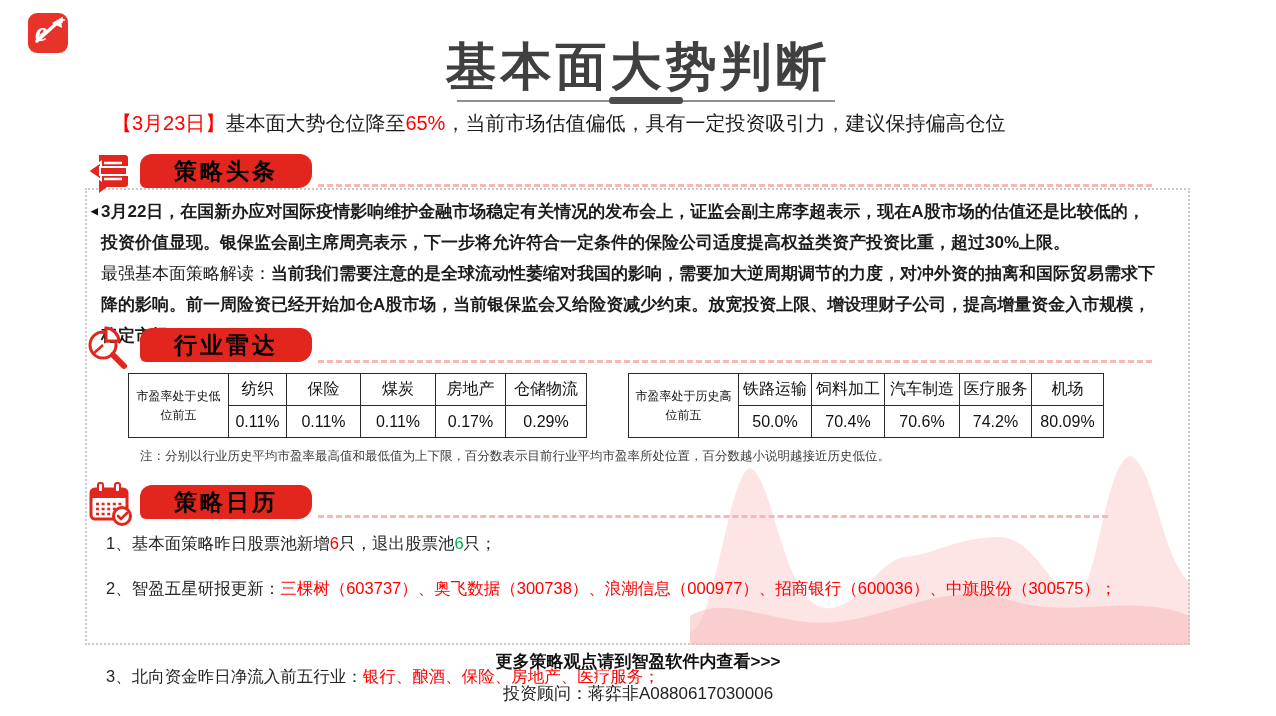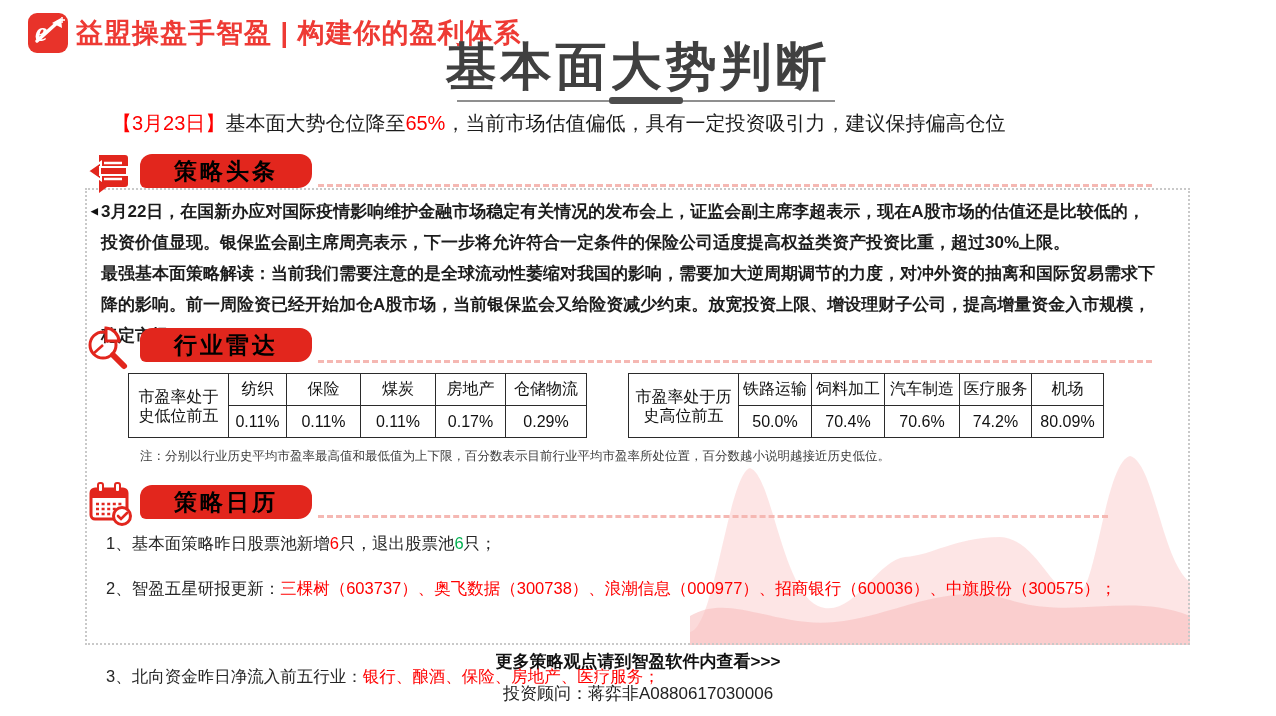--- a/index.html
+++ b/index.html
@@ -38,28 +38,28 @@
         border-radius:12px 12px 14px 6px;color:#000000;text-align:center;line-height:34px;
         font-size:23px;font-weight:700;letter-spacing:3px;z-index:3;}
   .dash-line{position:absolute;height:0;border-top:3px dashed #f5b8b3;z-index:1;}
 
   
   .headline-body{position:absolute;left:101px;top:196px;width:1056px;font-size:17px;
         font-weight:600;line-height:31px;color:#1c1c1c;z-index:2;}
   .p1{position:relative;margin:0;}
   .p1 .bullet{position:absolute;left:-10px;top:0;font-size:9px;color:#111;}
   .p2{margin:0;}
-  .p2 b{font-weight:700;margin-top:24px;}
+  .p2 b{font-weight:400;margin-top:24px;}
 
   
   table.pe{position:absolute;top:373px;border-collapse:collapse;table-layout:fixed;
         background:#fff;z-index:2;}
   table.pe td,table.pe th{border:1.5px solid #2b2b2b;text-align:center;vertical-align:middle;
         padding:0;font-weight:400;color:#111;}
-  table.pe .rowhead{font-size:16px;line-height:19px;padding:0 4px;}
+  table.pe .rowhead{font-size:12px;line-height:19px;padding:0 4px;}
   table.pe .col{height:31px;font-size:16px;}
   table.pe .val{height:31px;font-size:16px;text-align:center;}
   #table-low{left:128px;width:458px;}
   #table-high{left:628px;width:475px;}
 
   .table-note{position:absolute;left:140px;top:448px;font-size:12.5px;color:#3c3c3c;z-index:2;}
 
   
   .cal-item{position:absolute;left:106px;font-size:16.5px;color:#262626;z-index:2;}
 
@@ -81,21 +81,20 @@
 
   <div class="logo">
     <span class="e">e</span>
     <svg width="40" height="40">
       <line x1="9" y1="28" x2="30" y2="9" stroke="#fff" stroke-width="3.5" stroke-linecap="round"></line>
       <polygon points="33,5 34,15 24,10" fill="#fff"></polygon>
       <line x1="34" y1="4" x2="34" y2="10" stroke="#fff" stroke-width="1.6"></line>
       <line x1="31" y1="7" x2="37" y2="7" stroke="#fff" stroke-width="1.6"></line>
     </svg>
   </div>
-  <div class="brand-text">益盟操盘手智盈 | 构建你的盈利体系</div>
 
   <div class="page-title">基本面大势判断</div>
   <div class="title-underline">
     <div class="title-underline-bar"></div>
   </div>
 
   <div class="subtitle">
     <span class="red">【3月23日】</span><span>基本面大势仓位降至</span><span class="red">65%</span><span>，当前市场估值偏低，具有一定投资吸引力，建议保持偏高仓位</span>
   </div>
 

